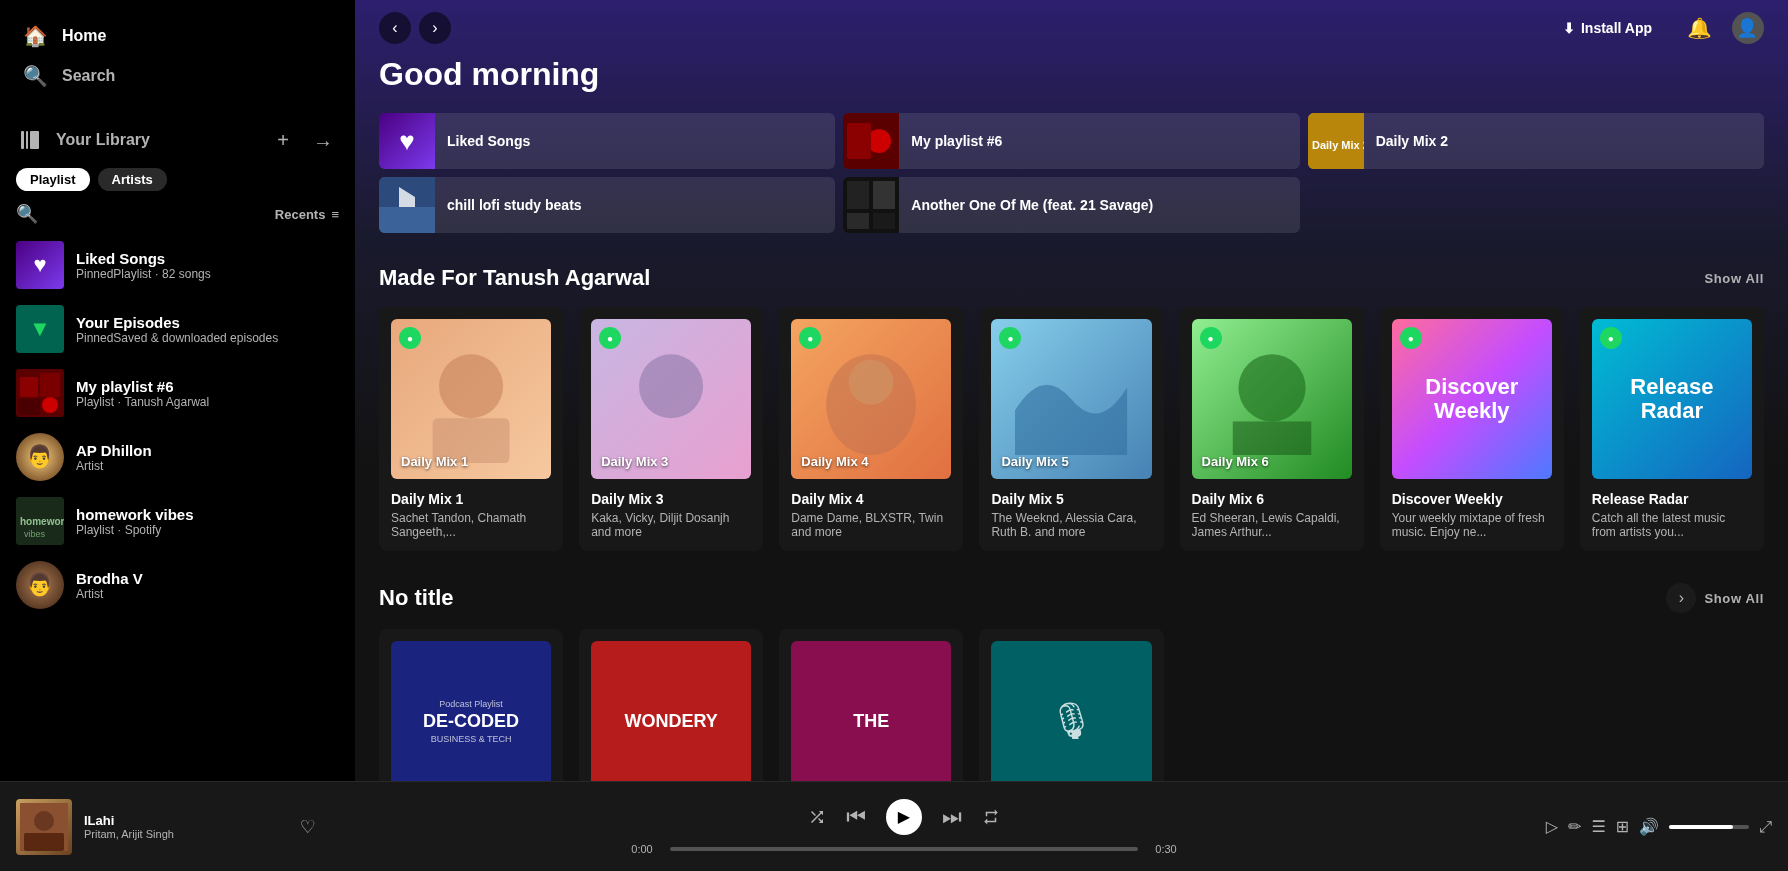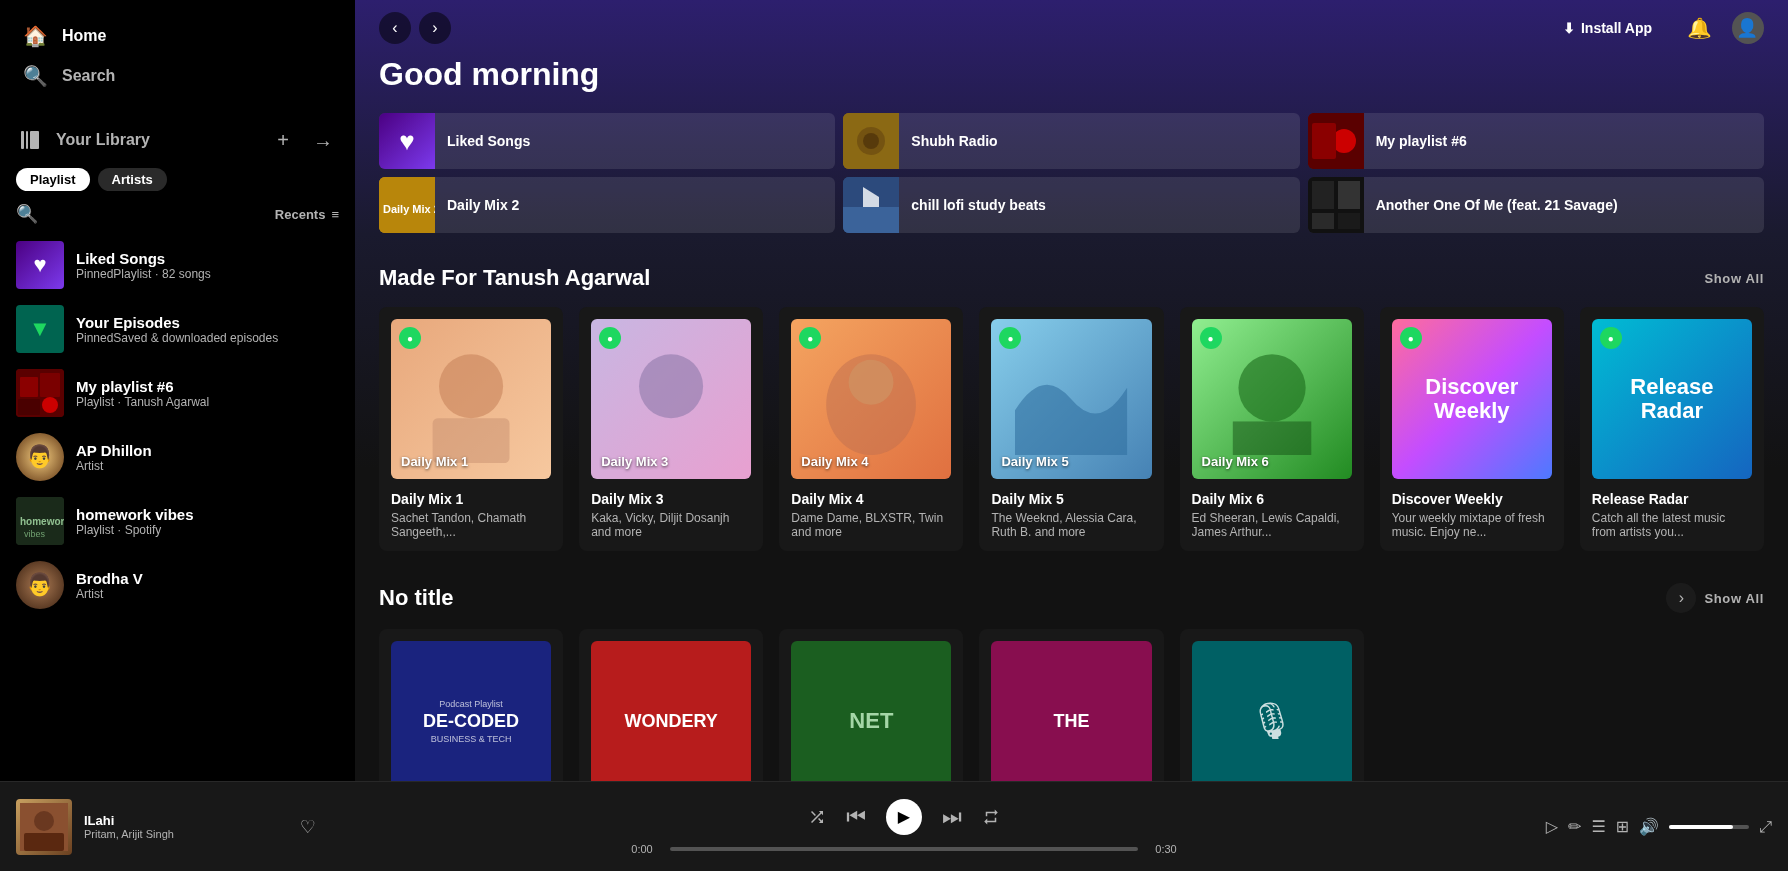--- a/index.html
+++ b/index.html
@@ -864,30 +864,20 @@
     <div class="scroll-area">
       <h1 class="page-title">Good morning</h1>
 
       <div class="quick-access-grid">
 
         <div class="quick-item">
           <div class="liked-quick-thumb">♥</div>
           <span class="quick-item-label">Liked Songs</span>
         </div>
 
-        <div class="quick-item">
-          <div class="shubh-thumb">
-            <svg width="56" height="56" viewBox="0 0 56 56">
-              <rect width="56" height="56" fill="#8B6914"></rect>
-              <circle cx="28" cy="28" r="14" fill="#6B4A10" opacity="0.7"></circle>
-              <circle cx="28" cy="28" r="8" fill="#4B3008" opacity="0.7"></circle>
-            </svg>
-          </div>
-          <span class="quick-item-label">Shubh Radio</span>
-        </div>
 
         <div class="quick-item">
           <div class="playlist6-quick-thumb">
             <svg width="56" height="56" viewBox="0 0 56 56">
               <rect width="56" height="56" fill="#5a0000"></rect>
               <circle cx="36" cy="28" r="12" fill="#c00"></circle>
               <rect x="4" y="10" width="24" height="36" fill="#8b0000" rx="2"></rect>
             </svg>
           </div>
           <span class="quick-item-label">My playlist #6</span>
@@ -1067,30 +1057,20 @@
           <div class="card-thumb" style="background:#b71c1c; position:relative; border-radius:6px; overflow:hidden;">
             <div style="position:absolute;inset:0;display:flex;align-items:center;justify-content:center;padding:8px;">
               <span style="font-size:18px;font-weight:900;color:#fff;text-align:center;">WONDERY</span>
             </div>
 
           </div>
 
           <div class="card-subtitle"></div>
         </div>
 
-        <div class="card">
-          <div class="card-thumb" style="background:#1b5e20; position:relative; border-radius:6px; overflow:hidden;">
-            <div style="position:absolute;inset:0;display:flex;align-items:center;justify-content:center;padding:8px;">
-              <span style="font-size:22px;font-weight:900;color:#a5d6a7;text-align:center;">NET</span>
-            </div>
-
-          </div>
-
-          <div class="card-subtitle"></div>
-        </div>
 
         <div class="card">
           <div class="card-thumb" style="background:#880e4f; position:relative; border-radius:6px; overflow:hidden;">
             <div style="position:absolute;inset:0;display:flex;align-items:center;justify-content:center;padding:8px;">
               <span style="font-size:18px;font-weight:900;color:#fff;text-align:center;">THE</span>
             </div>
 
           </div>
 
           <div class="card-subtitle"></div>

